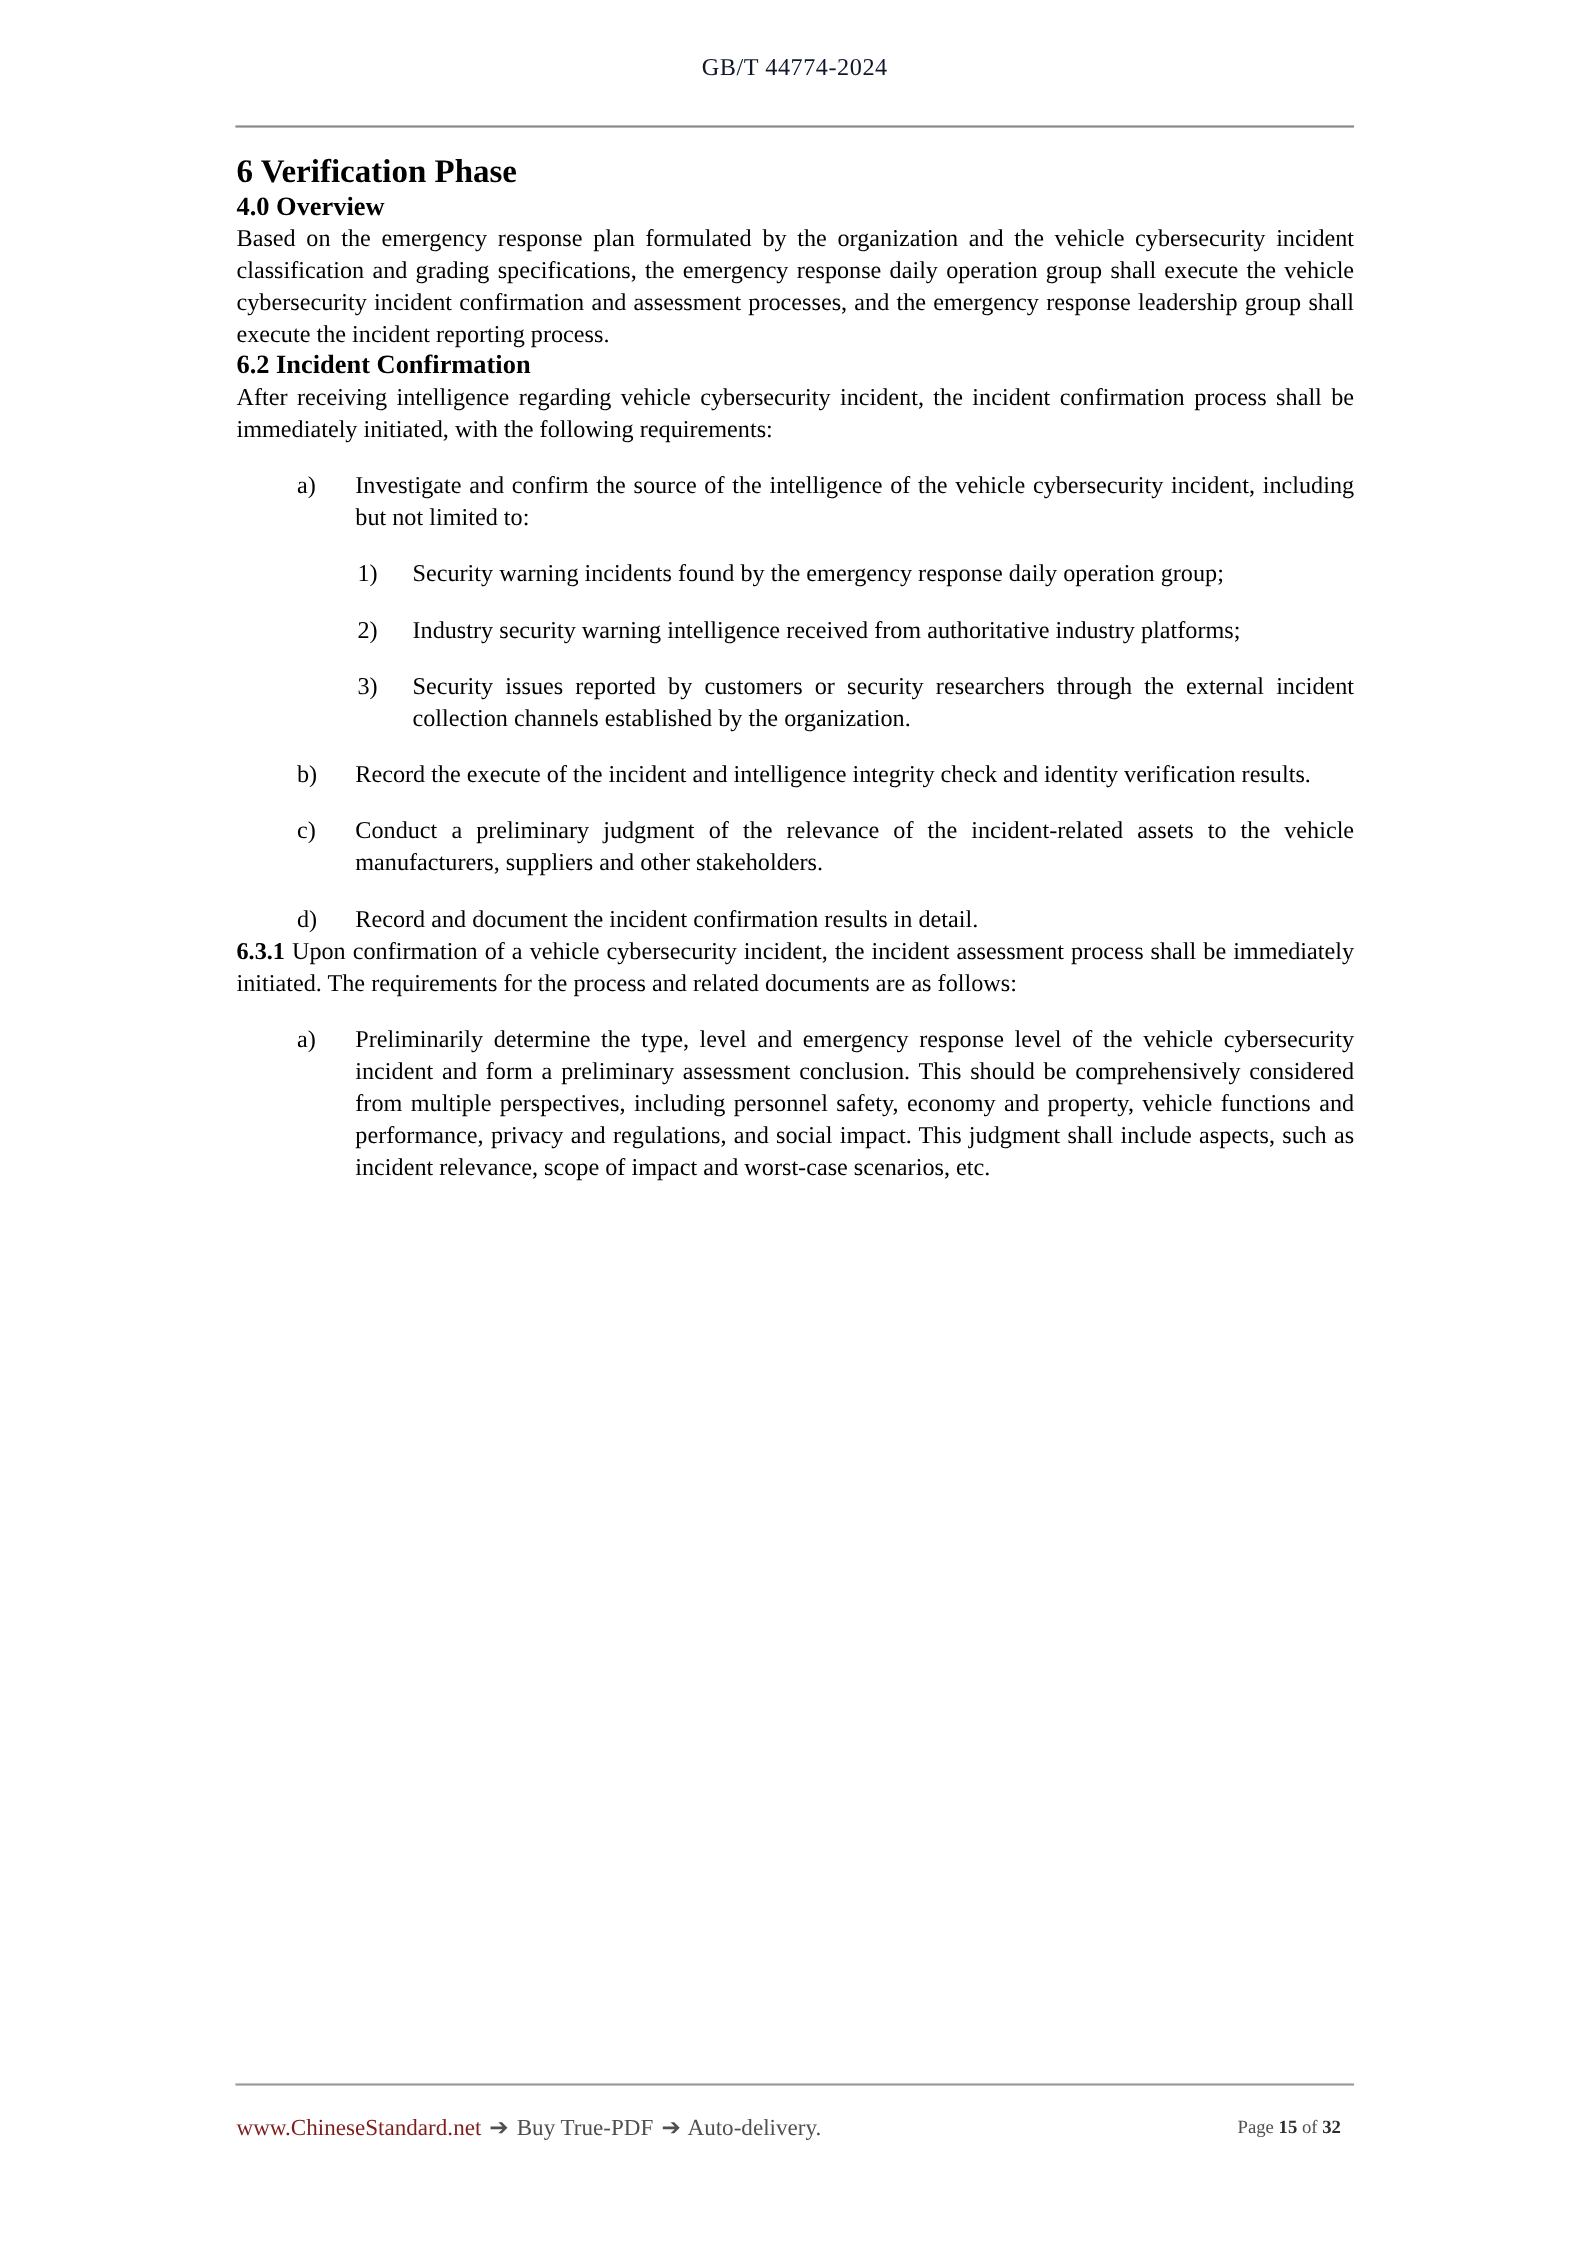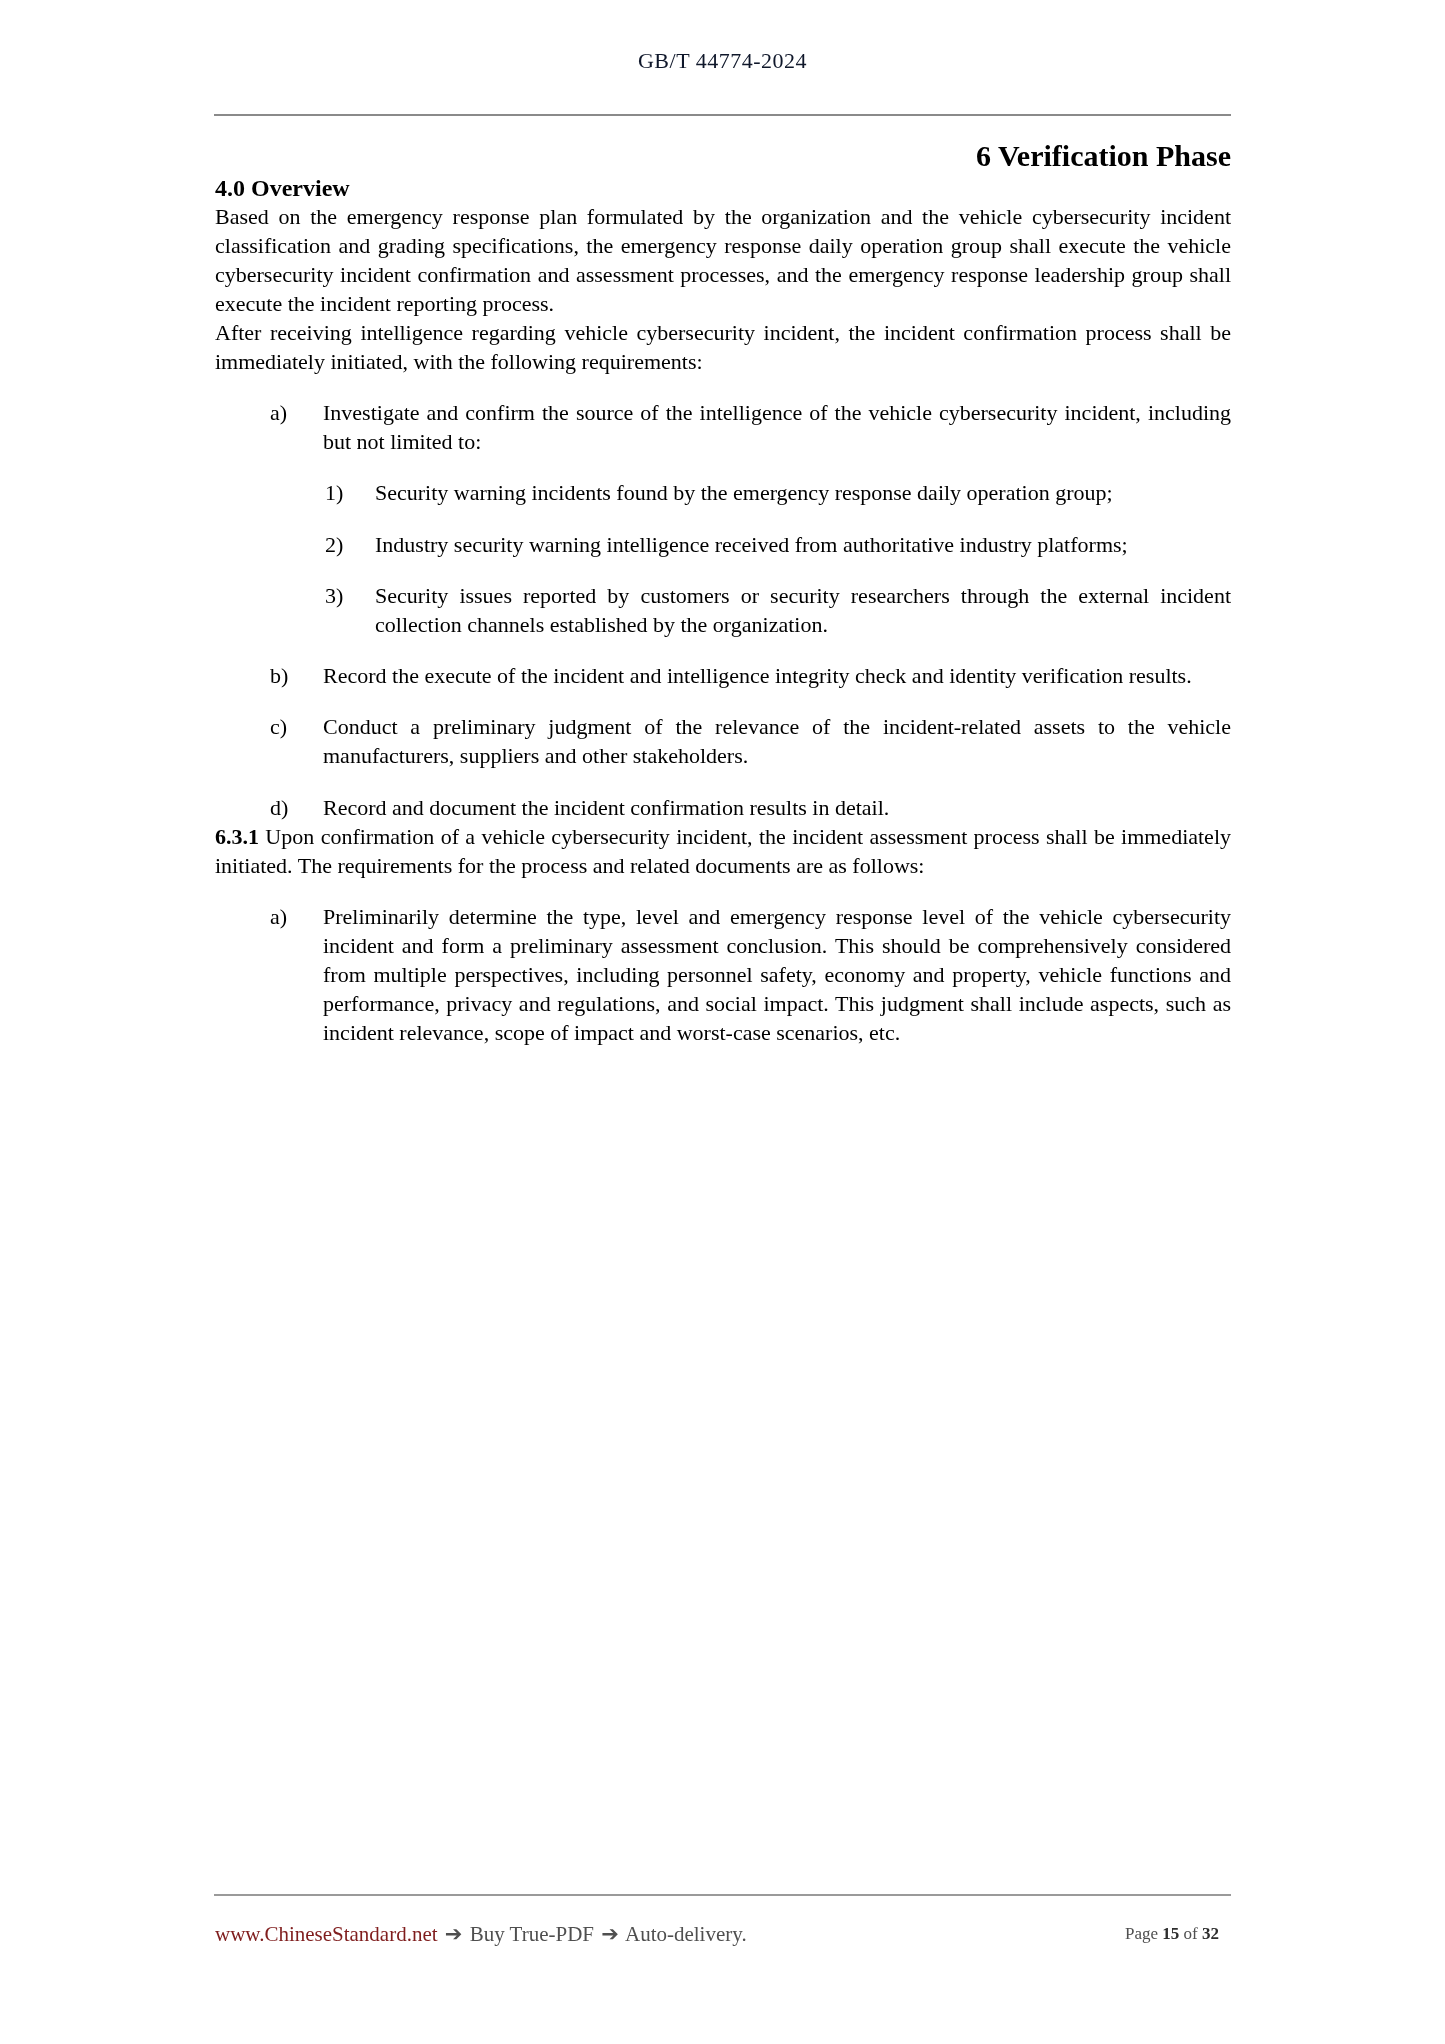--- a/index.html
+++ b/index.html
@@ -46,21 +46,20 @@
     top: 138px;
     width: 1016px;
     font-size: 22px;
     line-height: 29px;
   }
   h1.doc-title {
     margin: 0;
     font-size: 30px;
     line-height: 36px;
     font-weight: 700;
-    text-align: right;
   }
   h2.sec-heading {
     margin: 0;
     font-size: 24px;
     line-height: 28px;
     font-weight: 700;
   }
   p.body-par {
     margin: 0;
     text-align: justify;
@@ -139,20 +138,21 @@
   <div class="doc-code">GB/T 44774-2024</div>
   <div class="header-rule"></div>
 
   <div class="content">
 
     <h1 class="doc-title">6 Verification Phase</h1>
 
     <h2 class="sec-heading mt34">4.0 Overview</h2>
     <p class="body-par mt22">Based on the emergency response plan formulated by the organization and the vehicle cybersecurity incident classification and grading specifications, the emergency response daily operation group shall execute the vehicle cybersecurity incident confirmation and assessment processes, and the emergency response leadership group shall execute the incident reporting process.</p>
 
+    <h2 class="sec-heading mt22">6.2 Incident Confirmation</h2>
     <p class="body-par mt24">After receiving intelligence regarding vehicle cybersecurity incident, the incident confirmation process shall be immediately initiated, with the following requirements:</p>
 
     <div class="li lvl1 mt22">
       <span class="marker">a)</span>
       <div class="li-text">Investigate and confirm the source of the intelligence of the vehicle cybersecurity incident, including but not limited to:</div>
     </div>
 
     <div class="li lvl2 mt22">
       <span class="marker">1)</span>
       <div class="li-text">Security warning incidents found by the emergency response daily operation group;</div>

